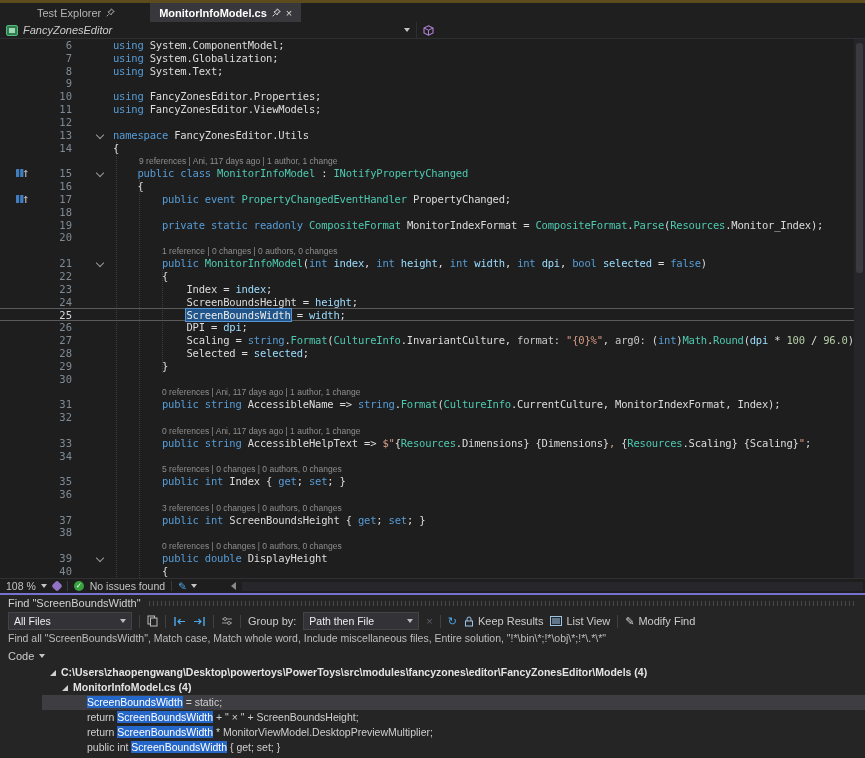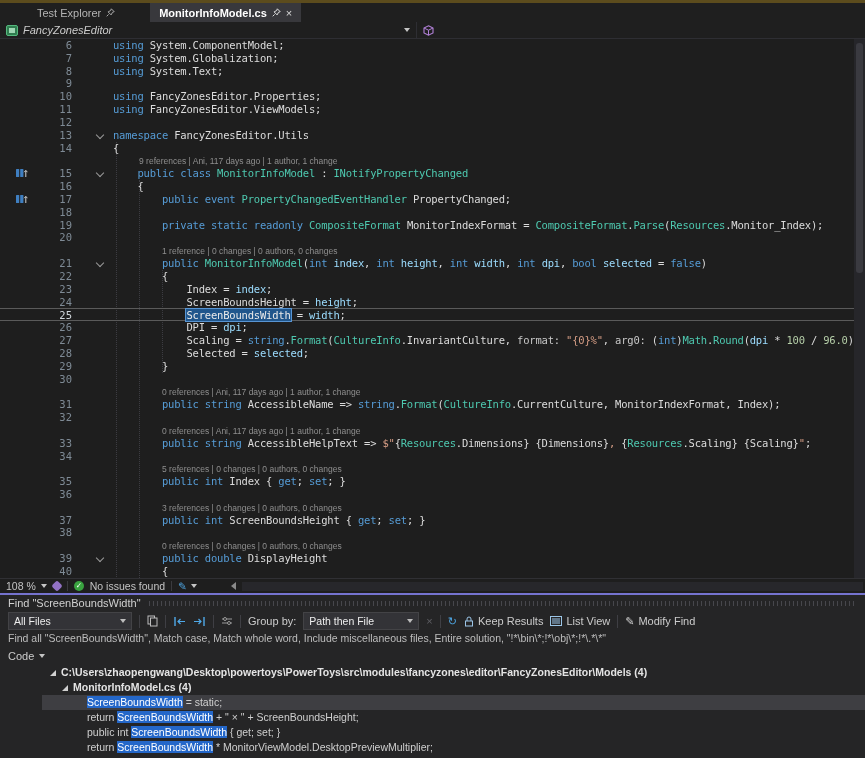--- a/index.html
+++ b/index.html
@@ -265,18 +265,18 @@
     <div class="fsummary">Find all "ScreenBoundsWidth", Match case, Match whole word, Include miscellaneous files, Entire solution, "!*\bin\*;!*\obj\*;!*\.*\*"</div>
     <div class="fcode">
       <span>Code</span>
       <span class="caret"></span>
     </div>
     <div class="ftree" id="find-tree">
         <div class="trow pathrow" style="padding-left: 8px;"><span class="tri"></span><span>C:\Users\zhaopengwang\Desktop\powertoys\PowerToys\src\modules\fancyzones\editor\FancyZonesEditor\Models (4)</span></div>
         <div class="trow filerow" style="padding-left: 20px;"><span class="tri"></span><span>MonitorInfoModel.cs (4)</span></div>
         <div class="trow selrow" style="padding-left: 45px;"><span></span><span class="hl">ScreenBoundsWidth</span><span> = static;</span></div>
         <div class="trow " style="padding-left: 45px;"><span>return </span><span class="hl">ScreenBoundsWidth</span><span> + " × " + ScreenBoundsHeight;</span></div>
+        <div class="trow " style="padding-left: 45px;"><span>return </span><span class="hl">ScreenBoundsWidth</span><span> * MonitorViewModel.DesktopPreviewMultiplier;</span></div>
         <div class="trow " style="padding-left: 45px;"><span>public int </span><span class="hl">ScreenBoundsWidth</span><span> { get; set; }</span></div>
-        <div class="trow " style="padding-left: 45px;"><span>return </span><span class="hl">ScreenBoundsWidth</span><span> * MonitorViewModel.DesktopPreviewMultiplier;</span></div>
       </div>
   </div>
 
 </div>
 
 </body></html>

